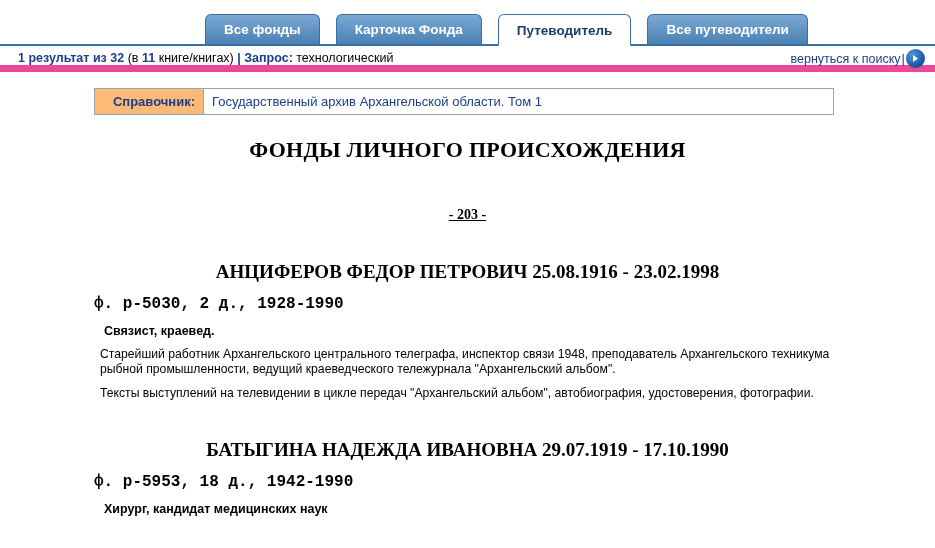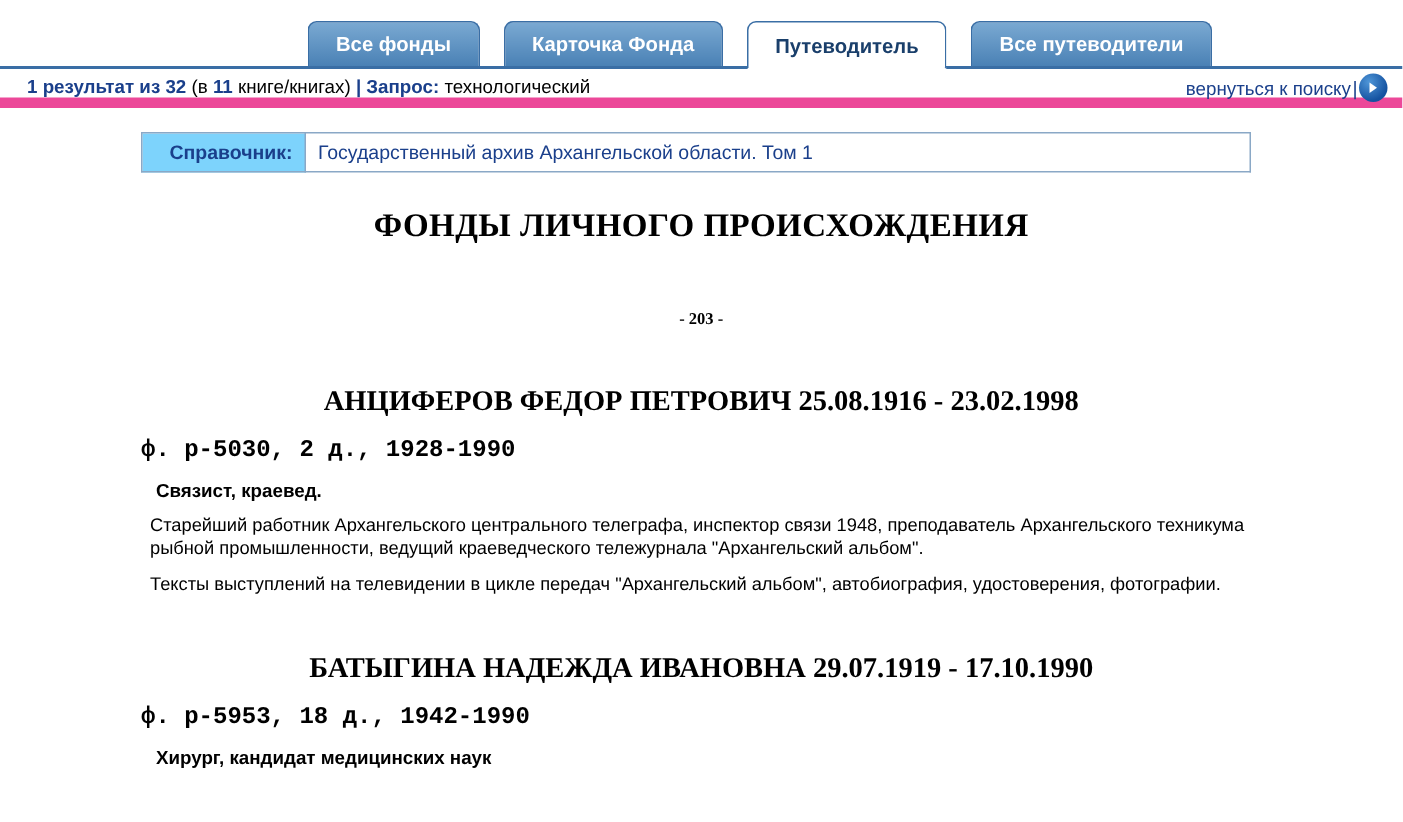--- a/index.html
+++ b/index.html
@@ -117,21 +117,21 @@
   }
   .hdr-table td {
     border: 1px solid #8aa8c6;
     padding: 5px 8px;
     vertical-align: top;
     font-size: 13px;
   }
   .hdr-label {
     width: 92px;
     text-align: right;
-    background: #7dd3fc;
+    background: #fdba74;
     color: #1a3f8b;
     font-weight: bold;
     white-space: nowrap;
   }
   .hdr-value {
     color: #1a3f8b;
     font-size: 12.5px;
   }
   .hdr-value .bullet {
     color: #000000;
@@ -148,23 +148,24 @@
     text-align: center;
     font-family: "Liberation Serif", serif;
     font-size: 22px;
     font-weight: bold;
     letter-spacing: 0.3px;
     margin: 22px 0 0 0;
   }
   .page-num {
     text-align: center;
     font-family: "Liberation Serif", serif;
-    font-size: 11px;
+    font-size: 14px;
     font-weight: bold;
     margin: 44px 0 0 0;
+    text-decoration: underline;
   }
   .entry-name {
     text-align: center;
     font-family: "Liberation Serif", serif;
     font-size: 19px;
     font-weight: bold;
     margin: 38px 0 0 0;
   }
   .entry-fund {
     font-family: Liberation Mono, monospace;

